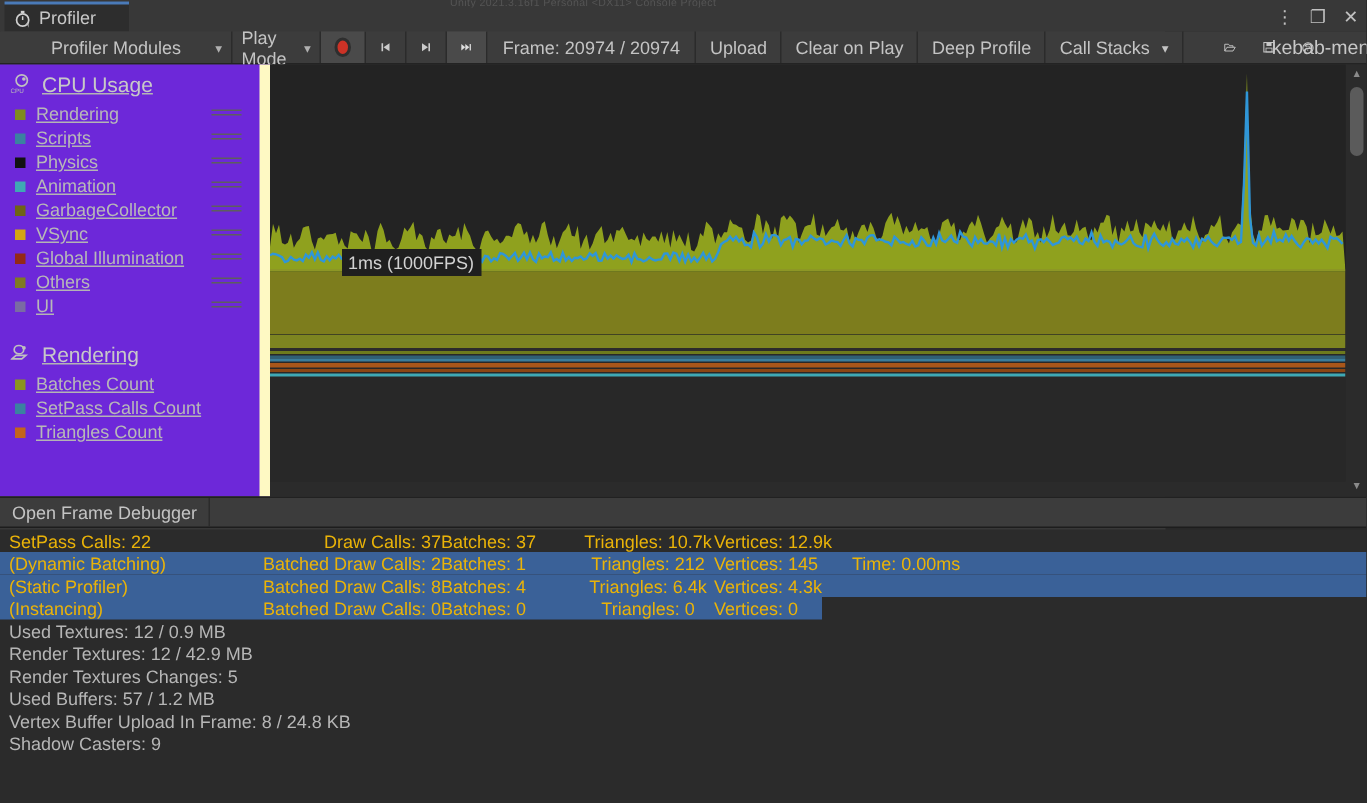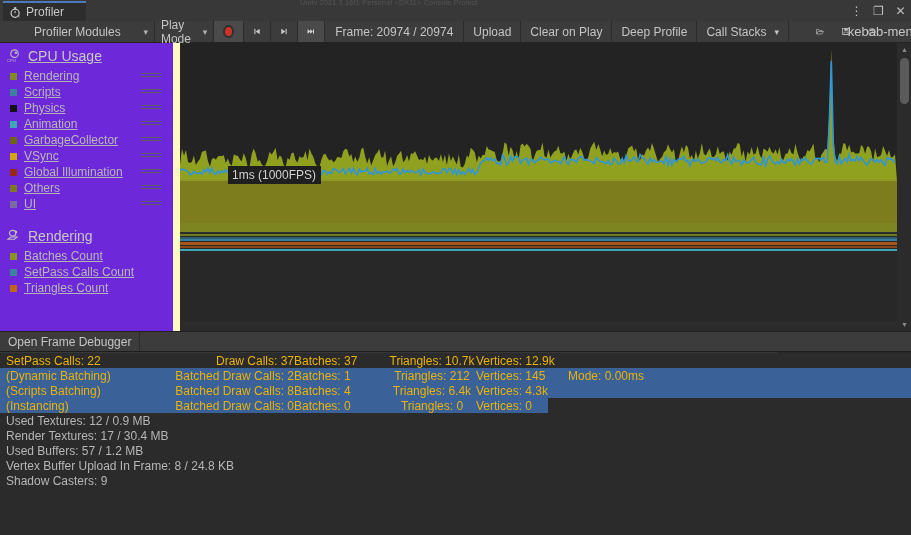--- a/index.html
+++ b/index.html
@@ -416,42 +416,43 @@
       <span class="c5"></span>
     </div>
 
     <div class="stat-row">
       <span class="hl" style="width:911px"></span>
       <span class="c0">(Dynamic Batching)</span>
       <span class="c1">Batched Draw Calls: 2</span>
       <span class="c2">Batches: 1</span>
       <span class="c3">Triangles: 212</span>
       <span class="c4">Vertices: 145</span>
-      <span class="c5">Mode: 0.00ms</span>
+      <span class="c5">Time: 0.00ms</span>
     </div>
 
     <div class="stat-row">
       <span class="hl" style="width:911px"></span>
-      <span class="c0">(Scripts Batching)</span>
+      <span class="c0">(Static Profiler)</span>
       <span class="c1">Batched Draw Calls: 8</span>
       <span class="c2">Batches: 4</span>
       <span class="c3">Triangles: 6.4k</span>
       <span class="c4">Vertices: 4.3k</span>
       <span class="c5"></span>
     </div>
 
     <div class="stat-row">
       <span class="hl" style="width:548px"></span>
       <span class="c0">(Instancing)</span>
       <span class="c1">Batched Draw Calls: 0</span>
       <span class="c2">Batches: 0</span>
       <span class="c3">Triangles: 0</span>
       <span class="c4">Vertices: 0</span>
       <span class="c5"></span>
     </div>
 
     <div class="misc-row">Used Textures: 12 / 0.9 MB</div>
-    <div class="misc-row">Render Textures: 17 / 30.4 MB</div>
+    <div class="misc-row">Render Textures: 12 / 42.9 MB</div>
+    <div class="misc-row">Render Textures Changes: 5</div>
     <div class="misc-row">Used Buffers: 57 / 1.2 MB</div>
     <div class="misc-row">Vertex Buffer Upload In Frame: 8 / 24.8 KB</div>
     <div class="misc-row">Shadow Casters: 9</div>
   </div>
 </div>
 
 </body></html>

